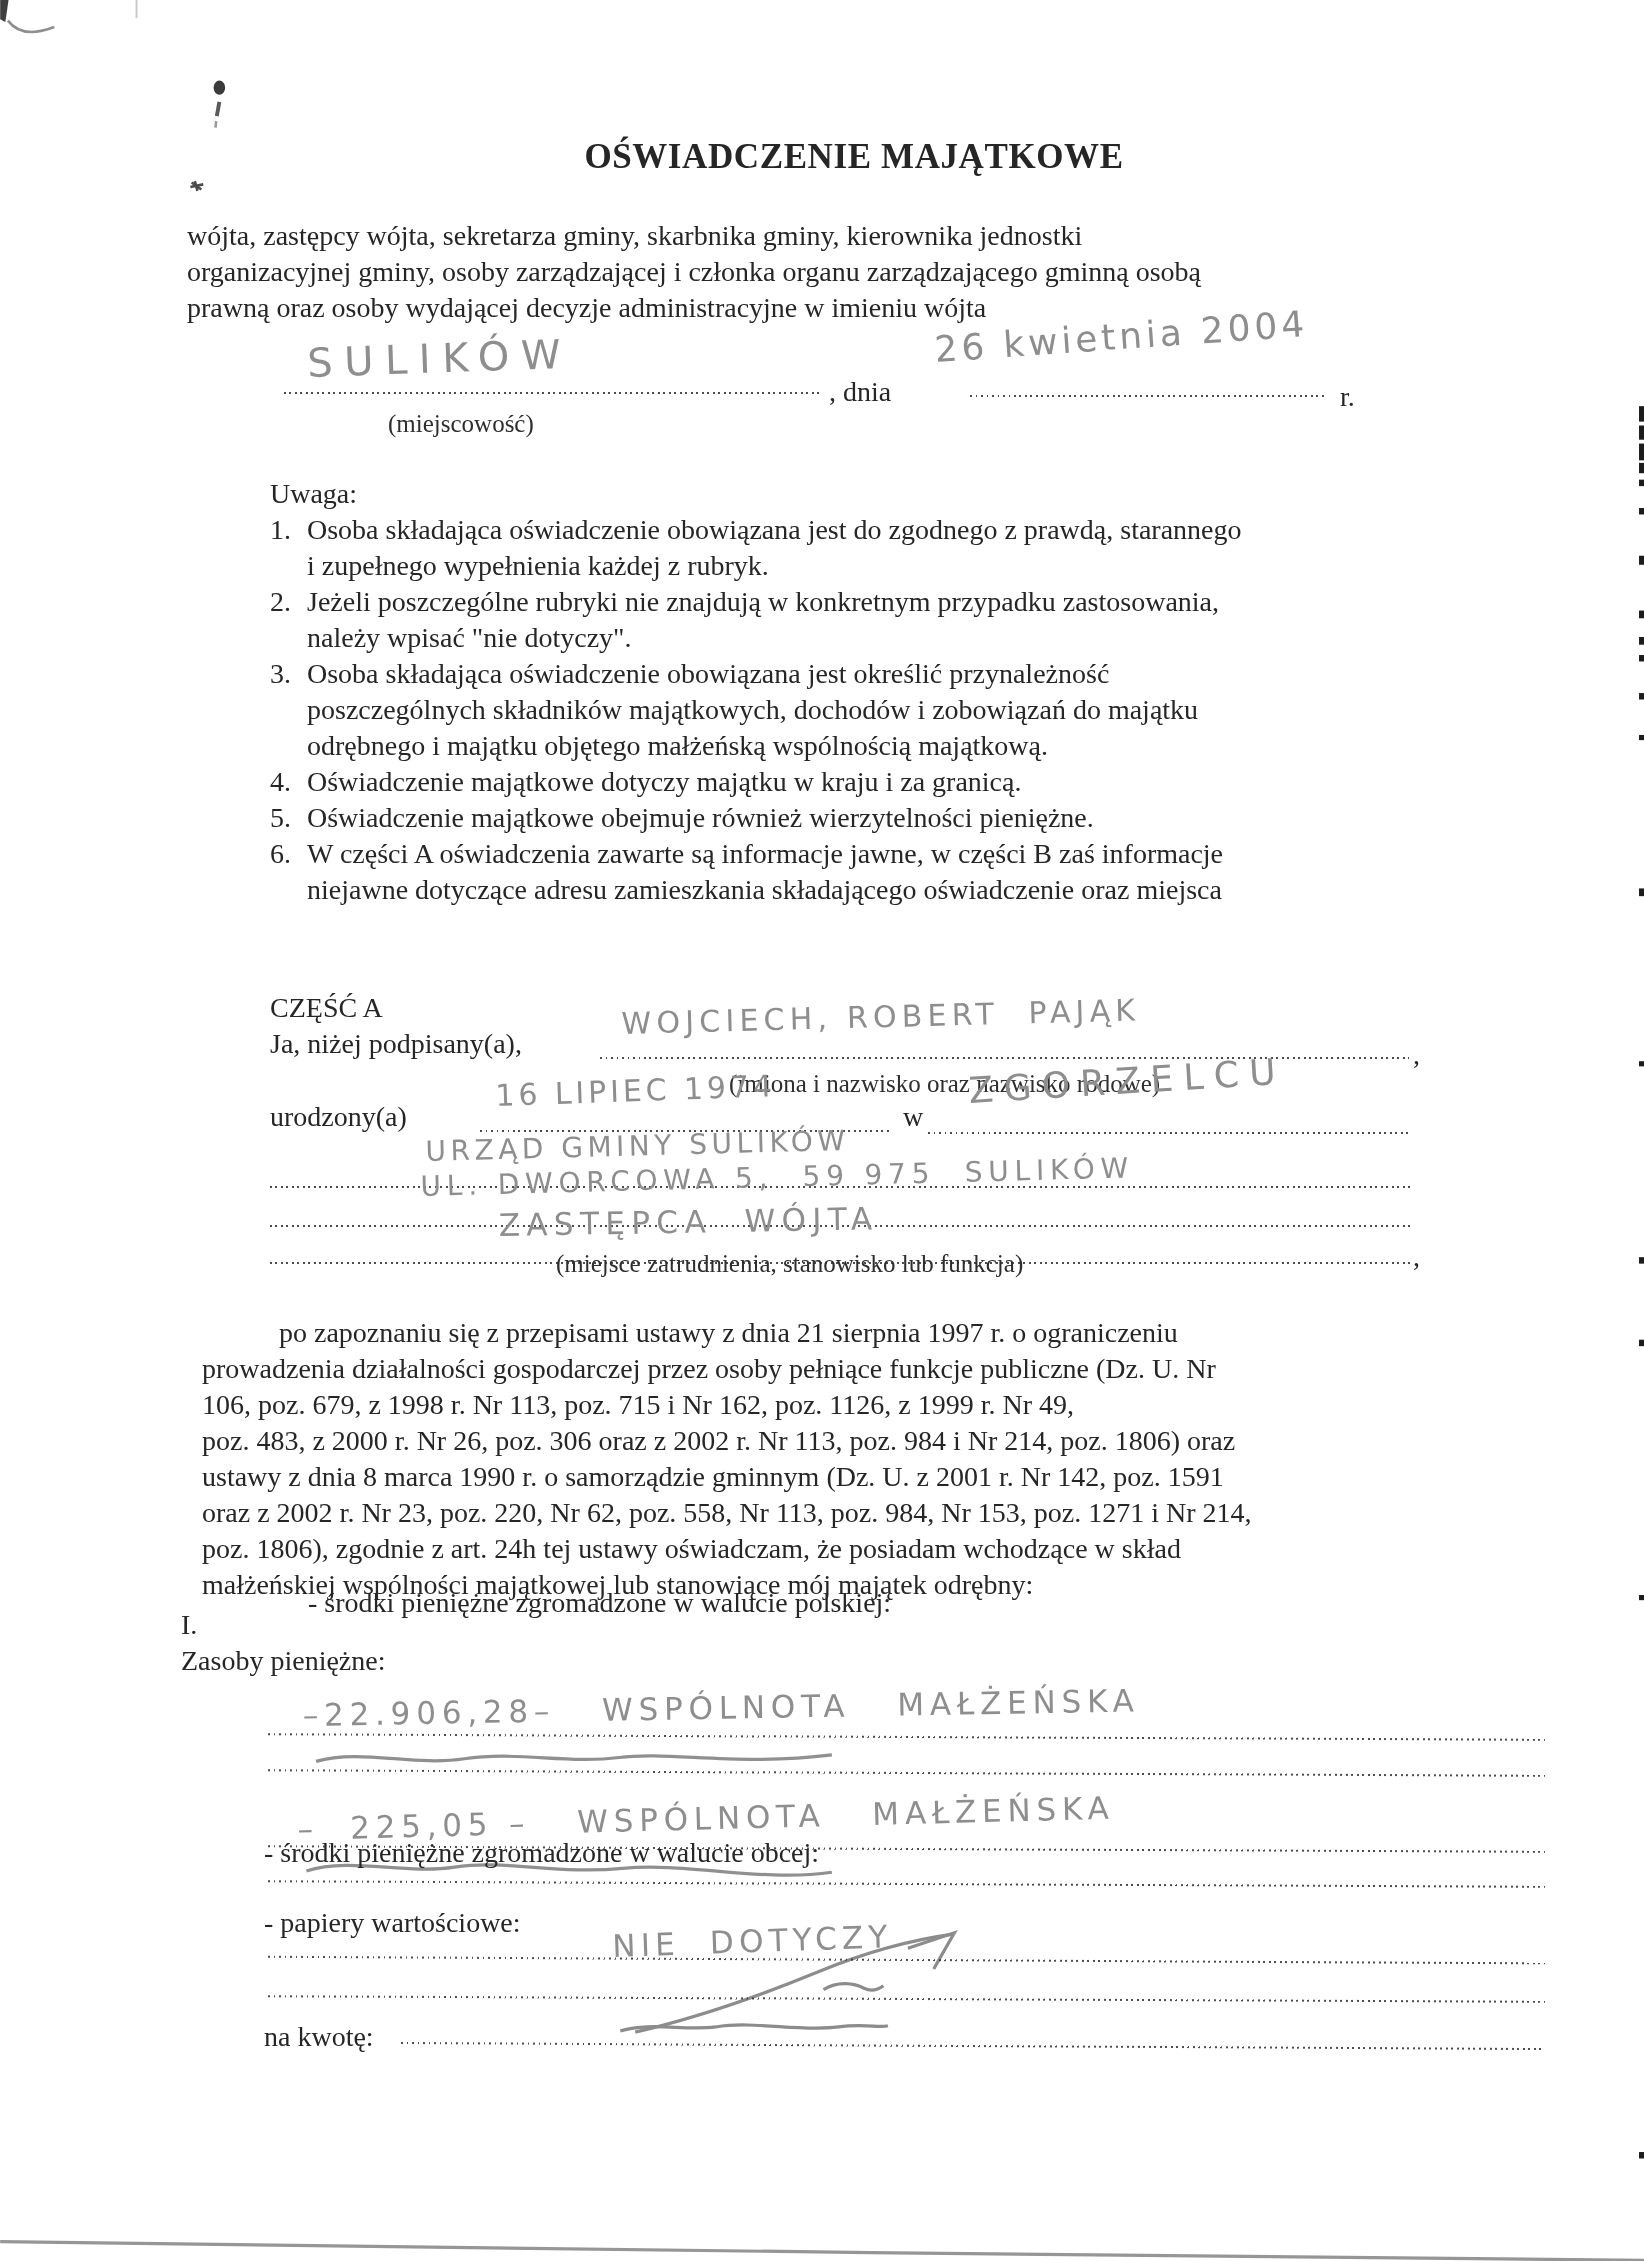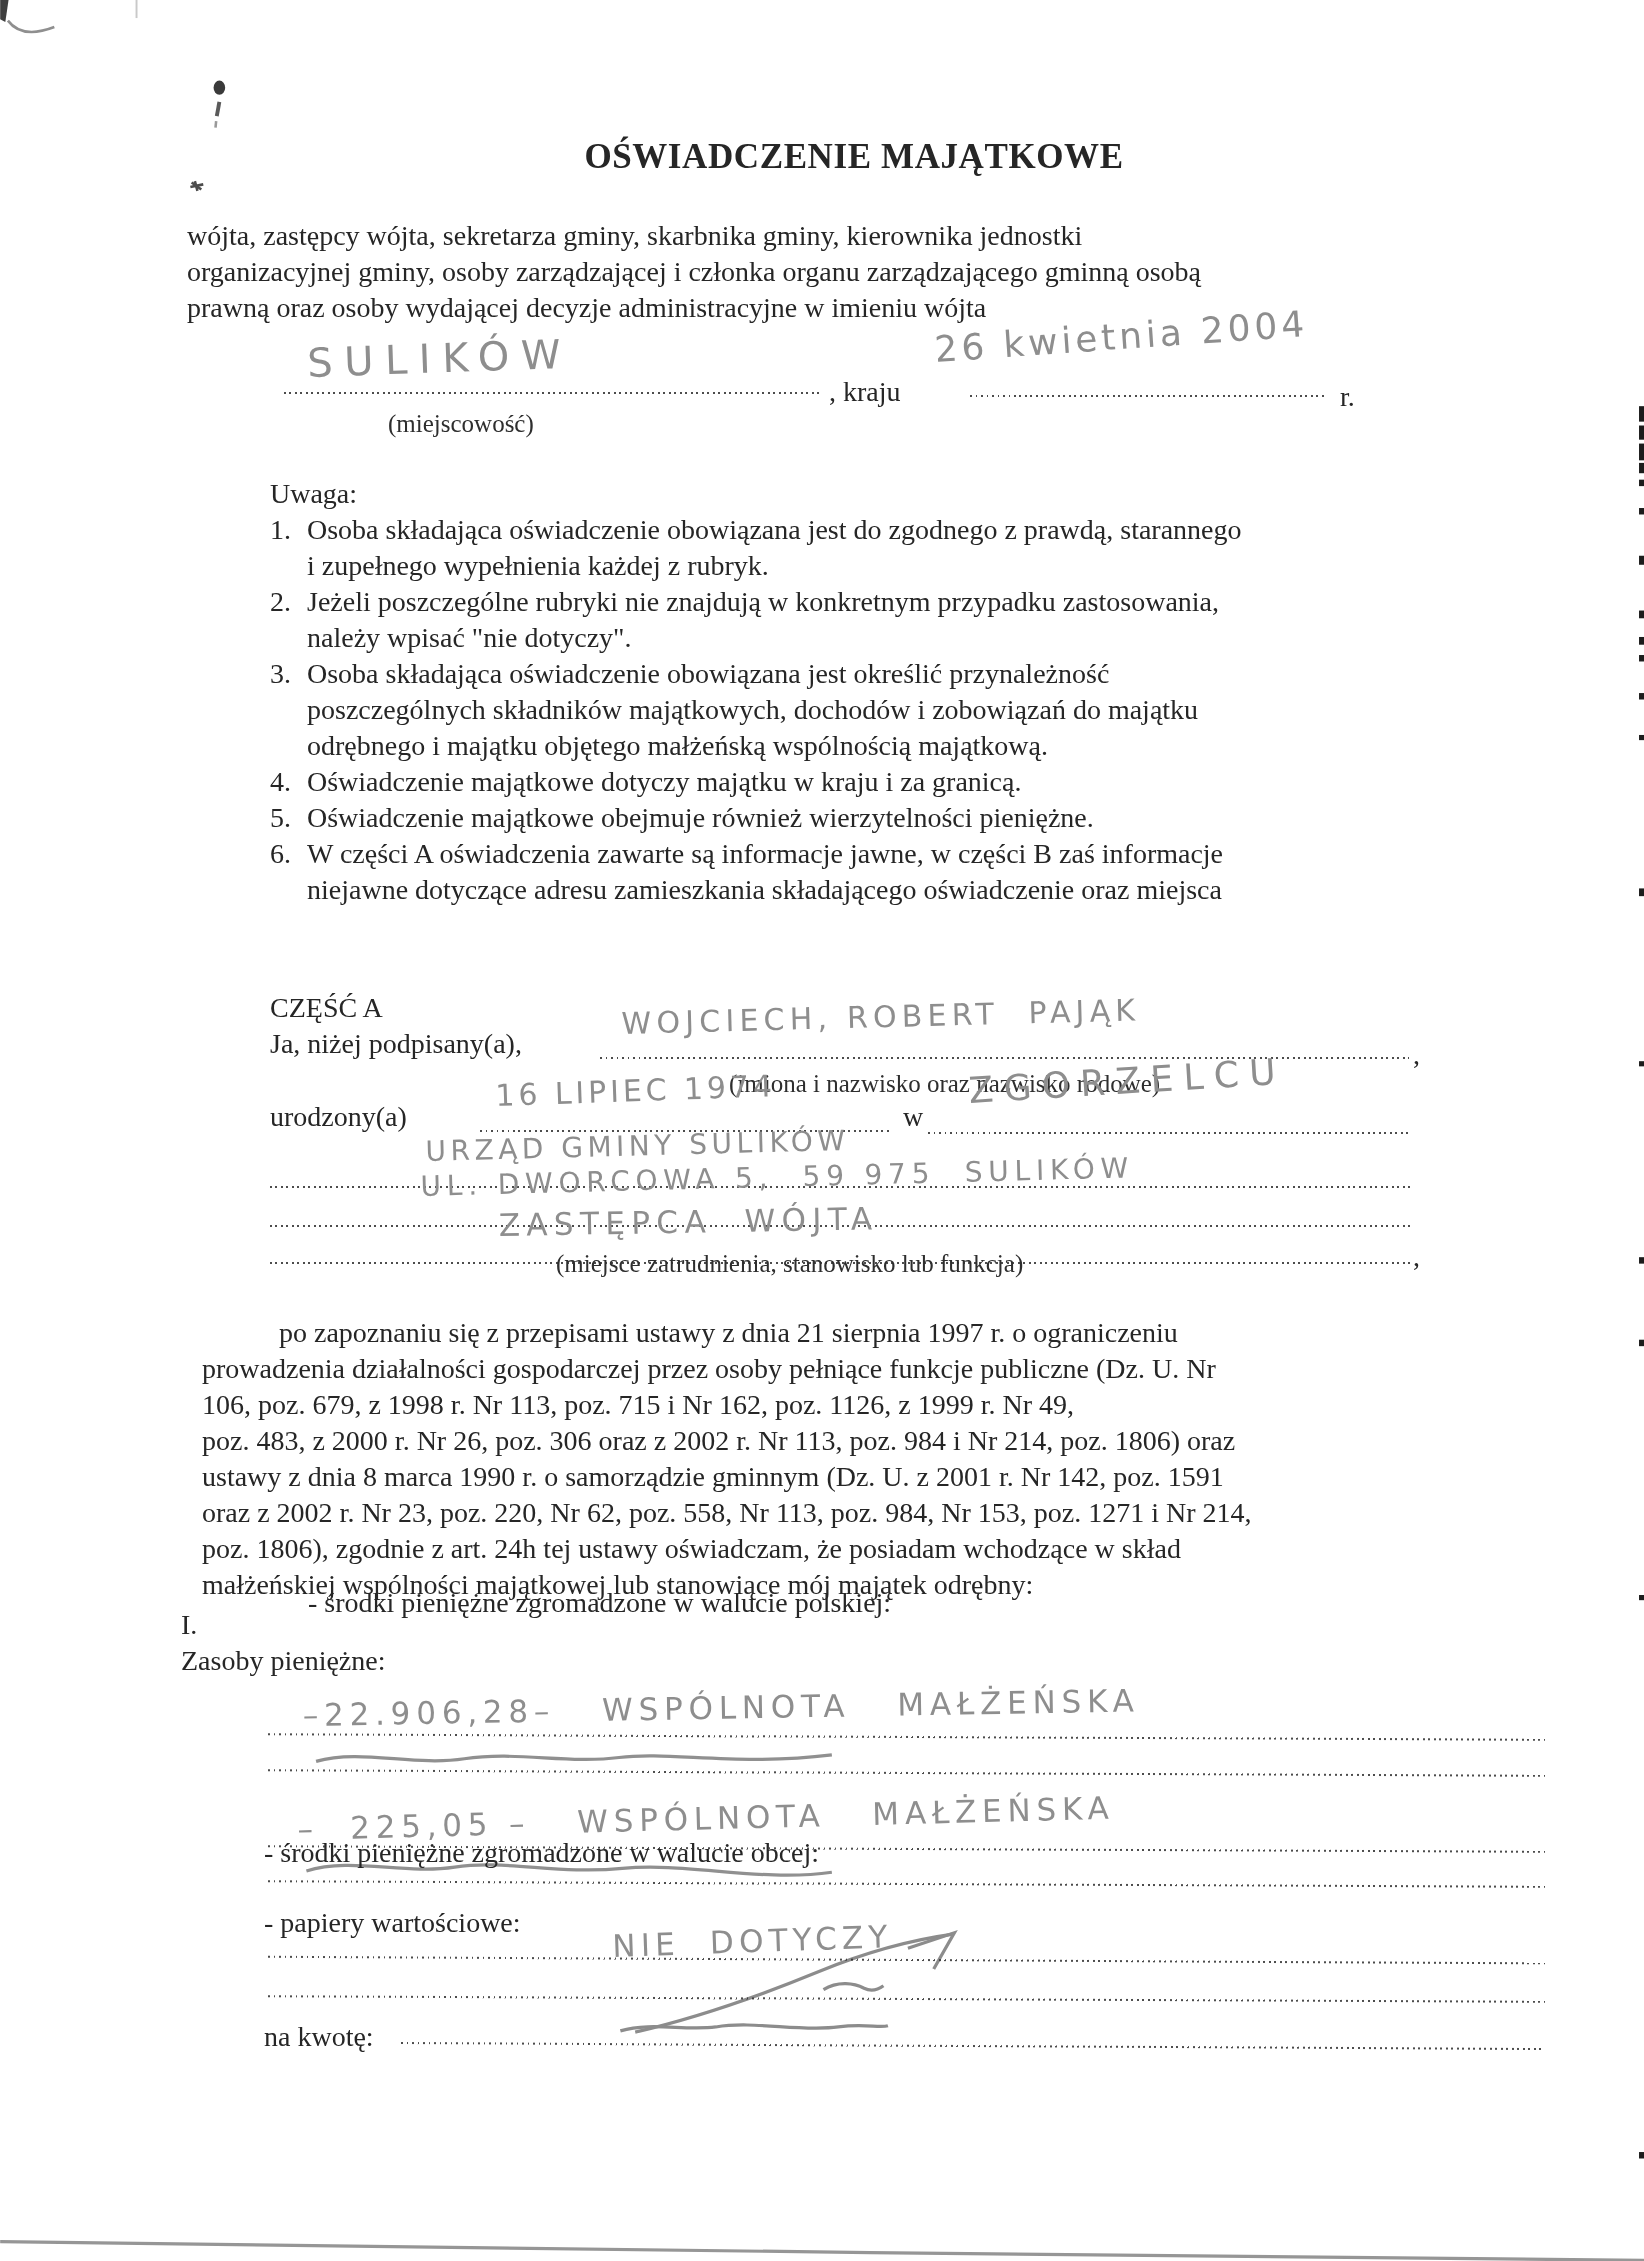--- a/index.html
+++ b/index.html
@@ -70,21 +70,21 @@
   <div class="abs title" style="left:64px;top:137px;width:1580px;">OŚWIADCZENIE MAJĄTKOWE</div>
 
   <div class="abs block" style="left:187px;top:218px;">
     <div>wójta, zastępcy wójta, sekretarza gminy, skarbnika gminy, kierownika jednostki</div>
     <div>organizacyjnej gminy, osoby zarządzającej i członka organu zarządzającego gminną osobą</div>
     <div>prawną oraz osoby wydającej decyzje administracyjne w imieniu wójta</div>
   </div>
 
   <div class="abs hand" style="left:308px;top:340px;font-size:40px;letter-spacing:11.6px;transform:rotate(-2deg);">SULIKÓW</div>
   <div class="abs dotted" style="left:284px;top:392px;width:538px;"></div>
-  <div class="abs printed" style="left:829px;top:374px;">, kraju</div>
+  <div class="abs printed" style="left:829px;top:374px;">, dnia</div>
   <div class="abs hand" style="left:936px;top:329px;font-size:36px;letter-spacing:3.9px;transform:rotate(-4deg);">26 kwietnia 2004</div>
   <div class="abs dotted" style="left:970px;top:395px;width:356px;"></div>
   <div class="abs printed" style="left:1340px;top:379px;">r.</div>
   <div class="abs caption" style="left:388px;top:410px;">(miejscowość)</div>
 
   <div class="abs block" style="left:270px;top:476px;width:1154px;">
     <div>Uwaga:</div>
     <div class="note-item">
       <span class="note-num">1.</span>
       <span>

